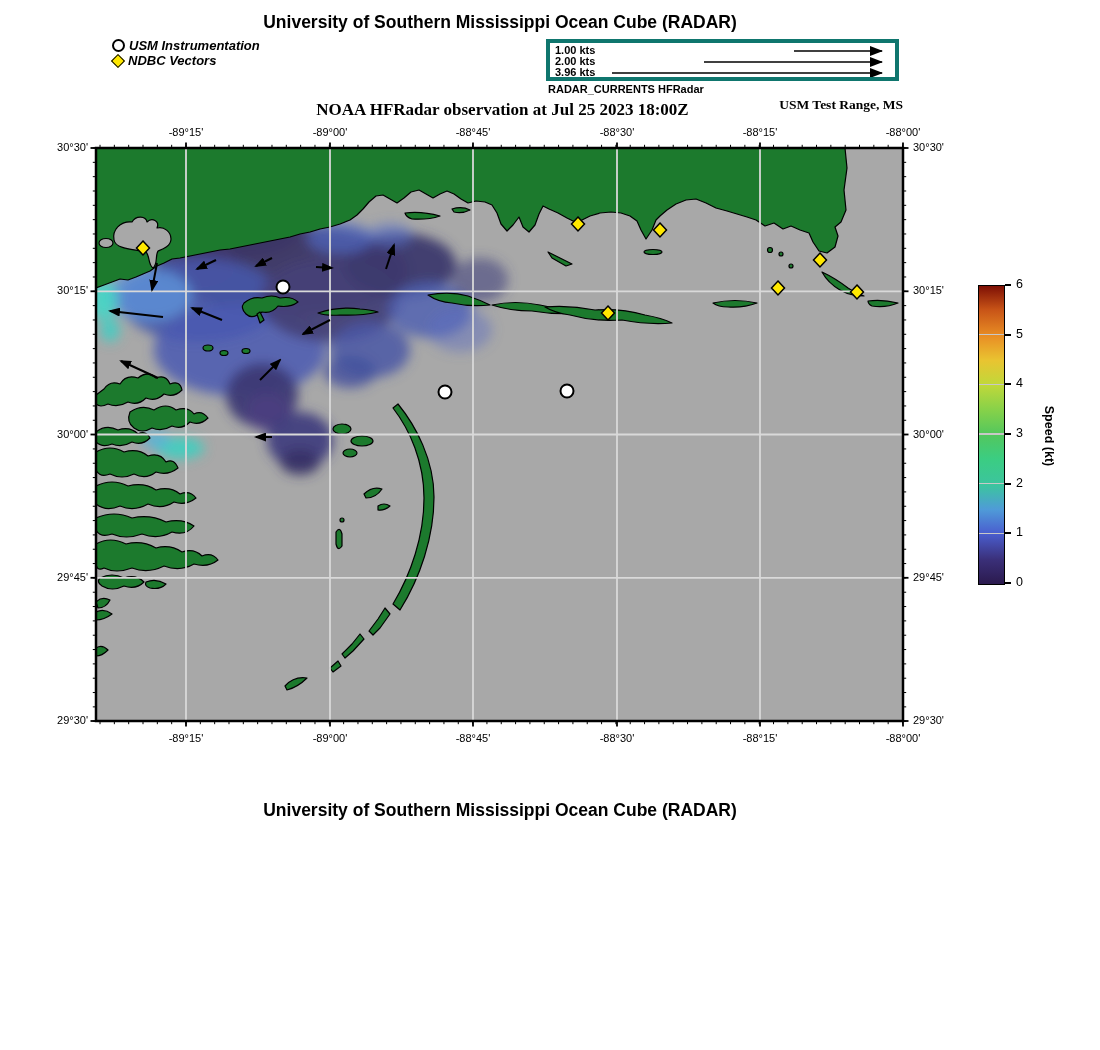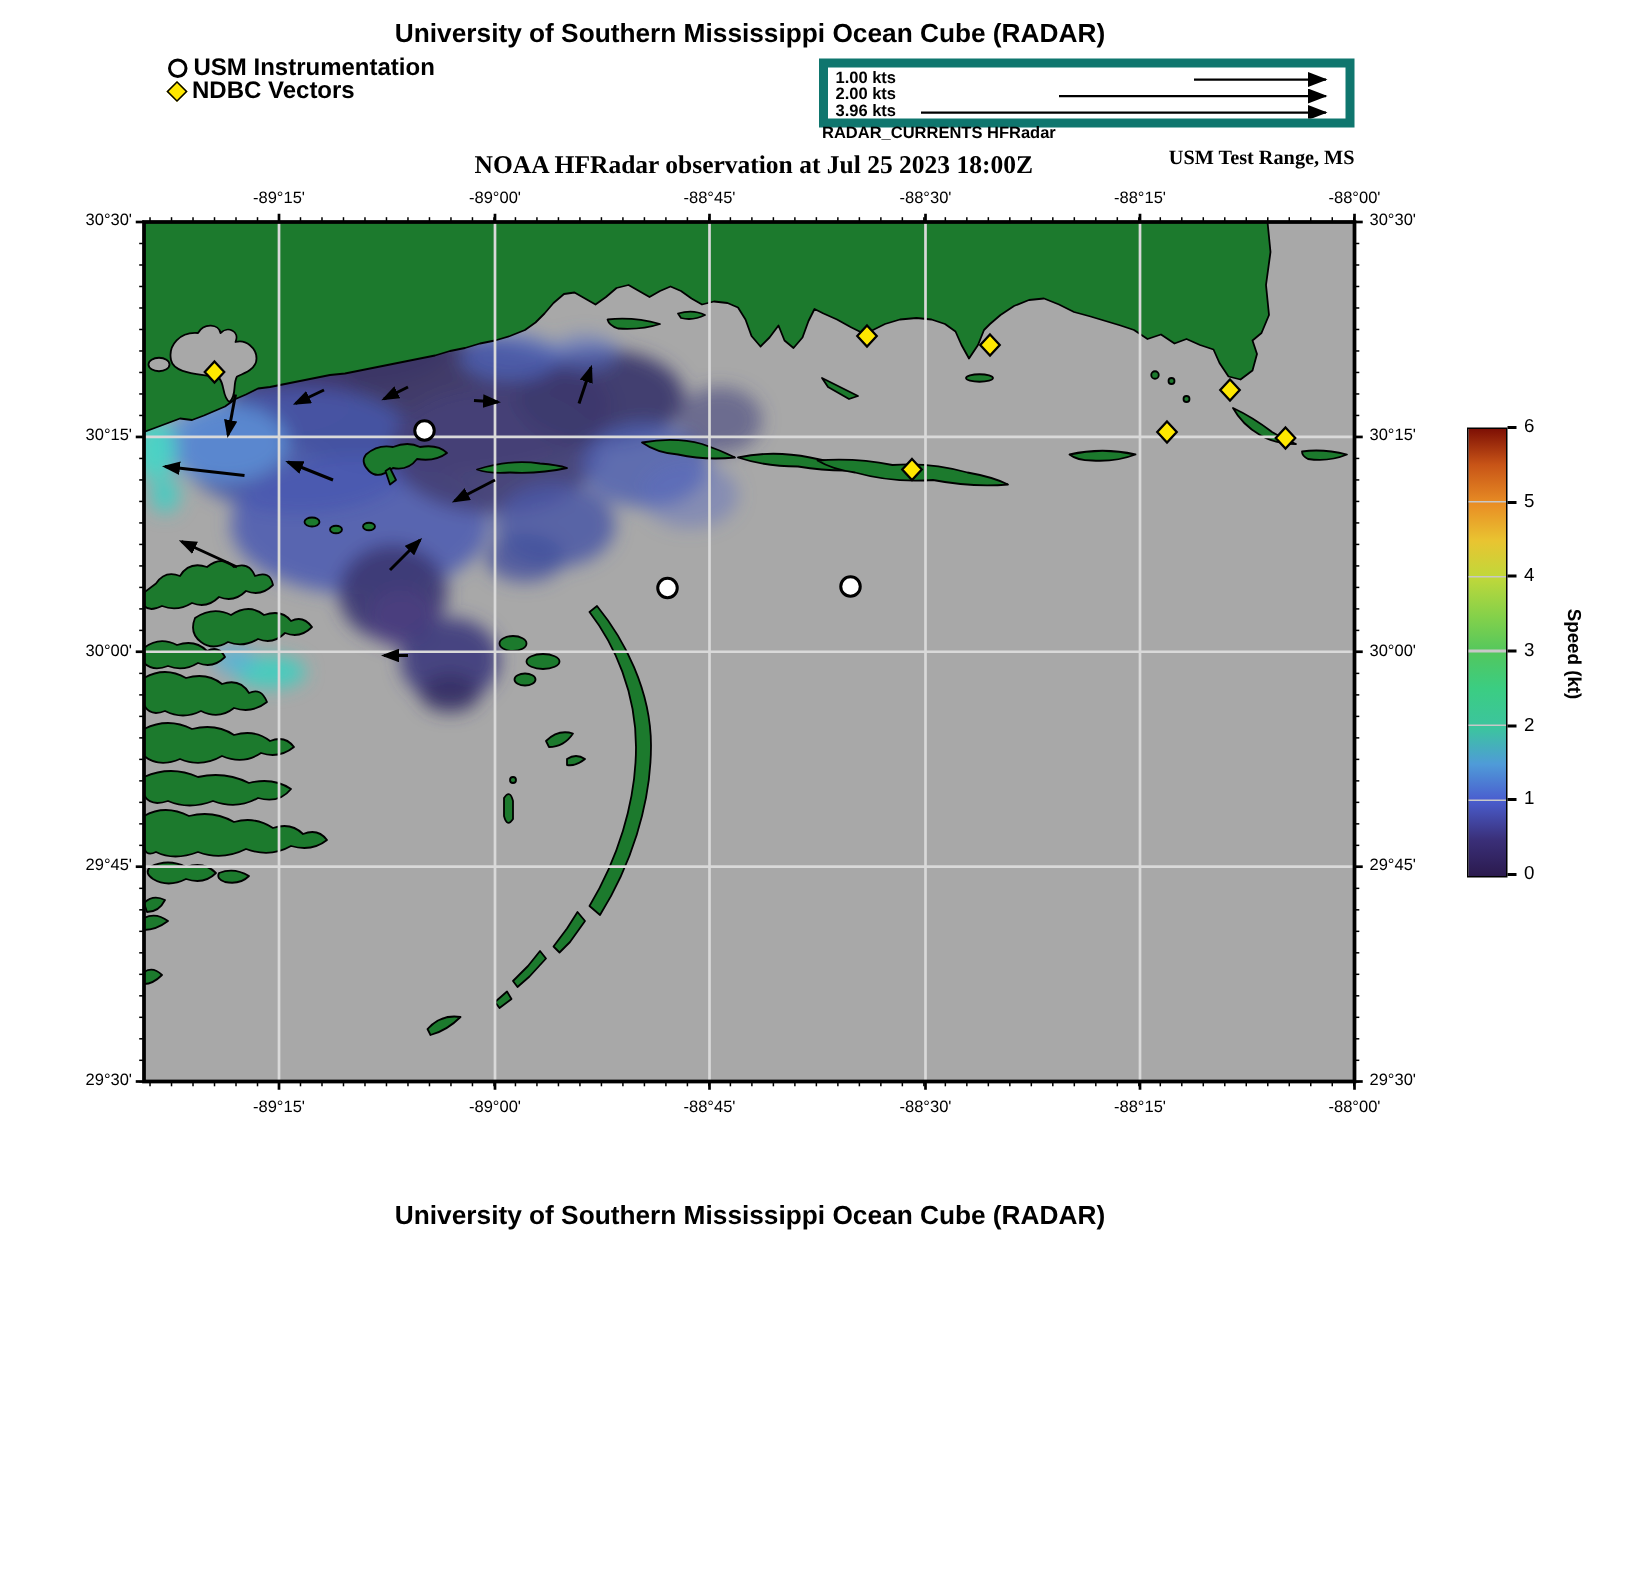--- a/index.html
+++ b/index.html
@@ -6,24 +6,24 @@
     --land:#1c7a2d; --water:#a8a8a8; --grid:#d9d9d9;
     --ndbc:#ffe800; --usm:#ffffff; --ink:#000000;
   }
   html,body{margin:0;padding:0;}
   body{width:1100px;height:1050px;background:#ffffff;position:relative;
        font-family:"Liberation Sans","DejaVu Sans",sans-serif;color:#000;overflow:hidden;}
   .abs{position:absolute;}
   .title{left:0;top:12px;width:1000px;text-align:center;font-size:17.5px;font-weight:bold;}
   .footer-title{left:0;top:800px;width:1000px;text-align:center;font-size:17.5px;font-weight:bold;}
   .legend{left:112px;top:38px;}
-  .legend-row{display:flex;align-items:center;height:15px;font-size:16px;font-weight:bold;}
+  .legend-row{display:flex;align-items:center;height:15px;font-size:13px;font-weight:bold;font-style:italic;}
   .mk-circle{width:9px;height:9px;border:2px solid #000;border-radius:50%;background:#fff;margin-right:4px;flex:0 0 auto;}
   .mk-diamond{width:8px;height:8px;border:1.5px solid #000;background:var(--ndbc);transform:rotate(45deg);margin:0 5px 0 1px;flex:0 0 auto;}
-  .veckey{left:546px;top:39px;width:345px;height:34px;border:6px solid #0f766e;background:#fff;}
+  .veckey{left:546px;top:39px;width:345px;height:34px;border:4px solid #0f766e;background:#fff;}
   .veckey .vlabel{position:absolute;left:5px;font-size:11px;font-weight:bold;line-height:11px;}
   .veckey svg{position:absolute;left:0;top:0;}
   .veccap{left:548px;top:83px;font-size:11px;font-weight:bold;}
   .subtitle{left:0;top:100px;width:1005px;text-align:center;font-size:17px;font-weight:bold;
             font-family:"Liberation Serif","DejaVu Serif",serif;}
   .rangelabel{left:703px;top:97px;width:200px;text-align:right;font-size:13.5px;font-weight:bold;
             font-family:"Liberation Serif","DejaVu Serif",serif;}
   .axlab{position:absolute;font-size:11px;white-space:nowrap;}
   .axlab.cx{transform:translateX(-50%);}
   .cbar{left:978px;top:285px;width:25px;height:298px;border:1.5px solid #000;box-sizing:content-box;}

